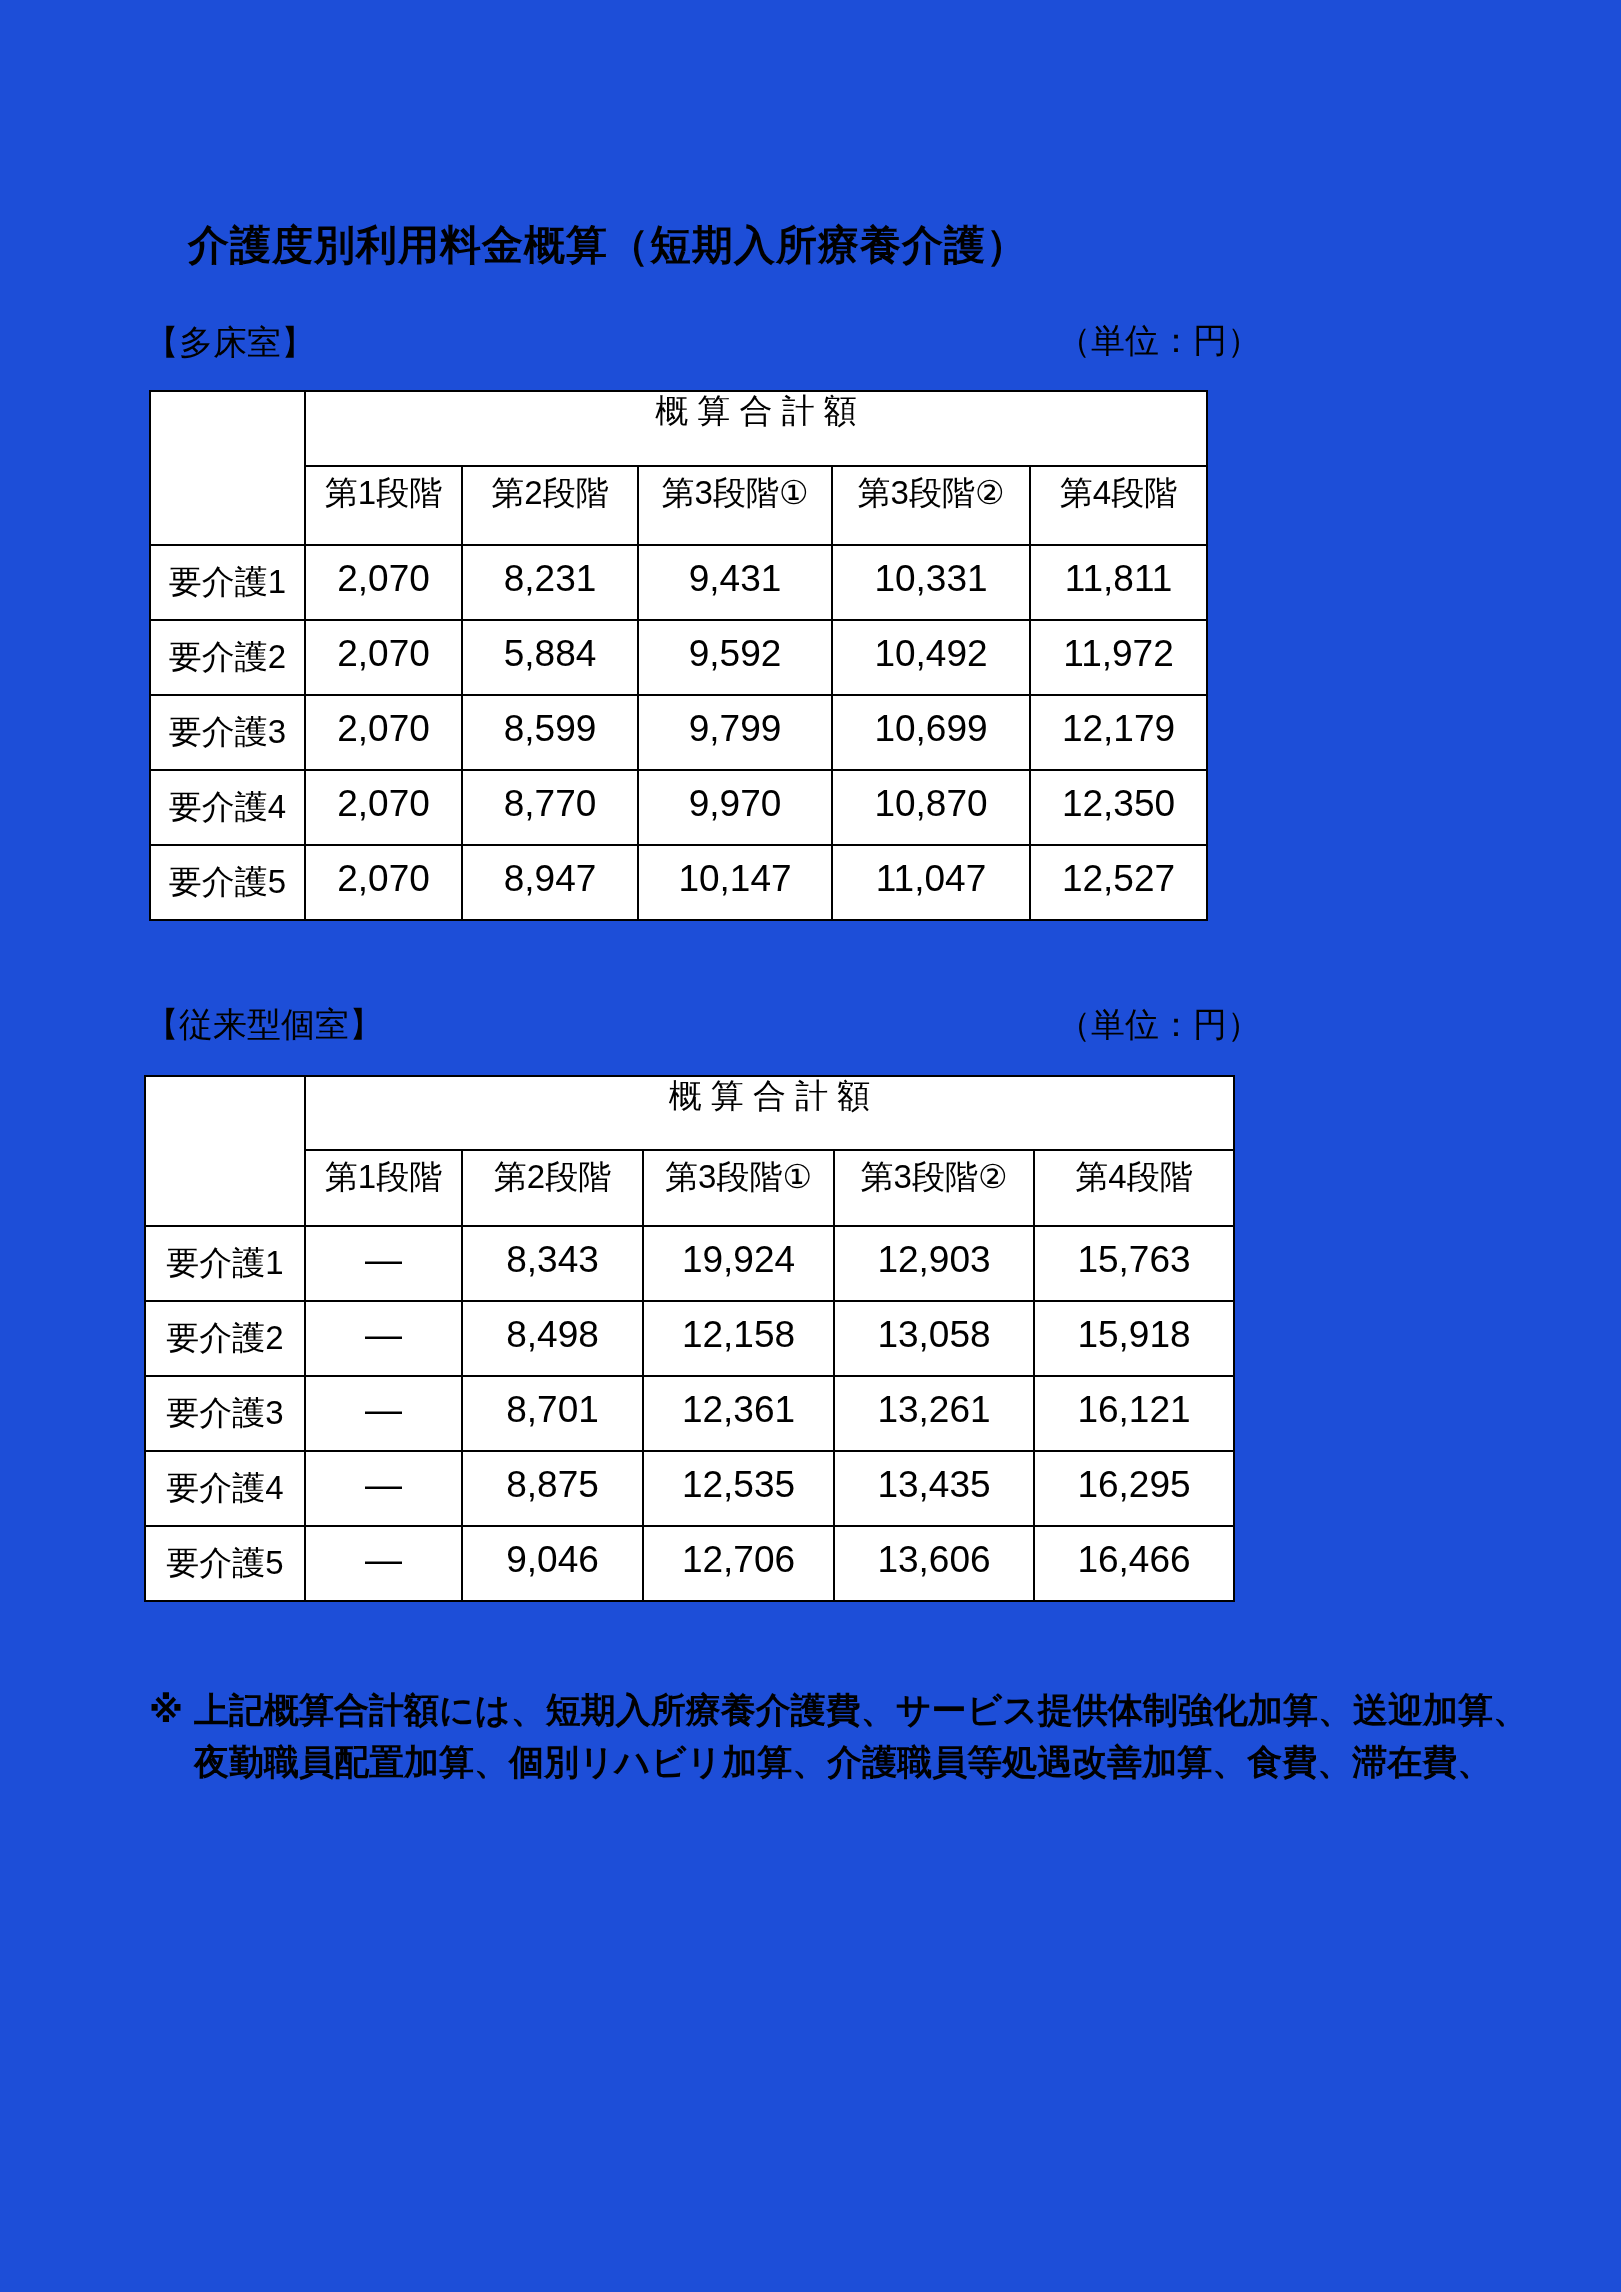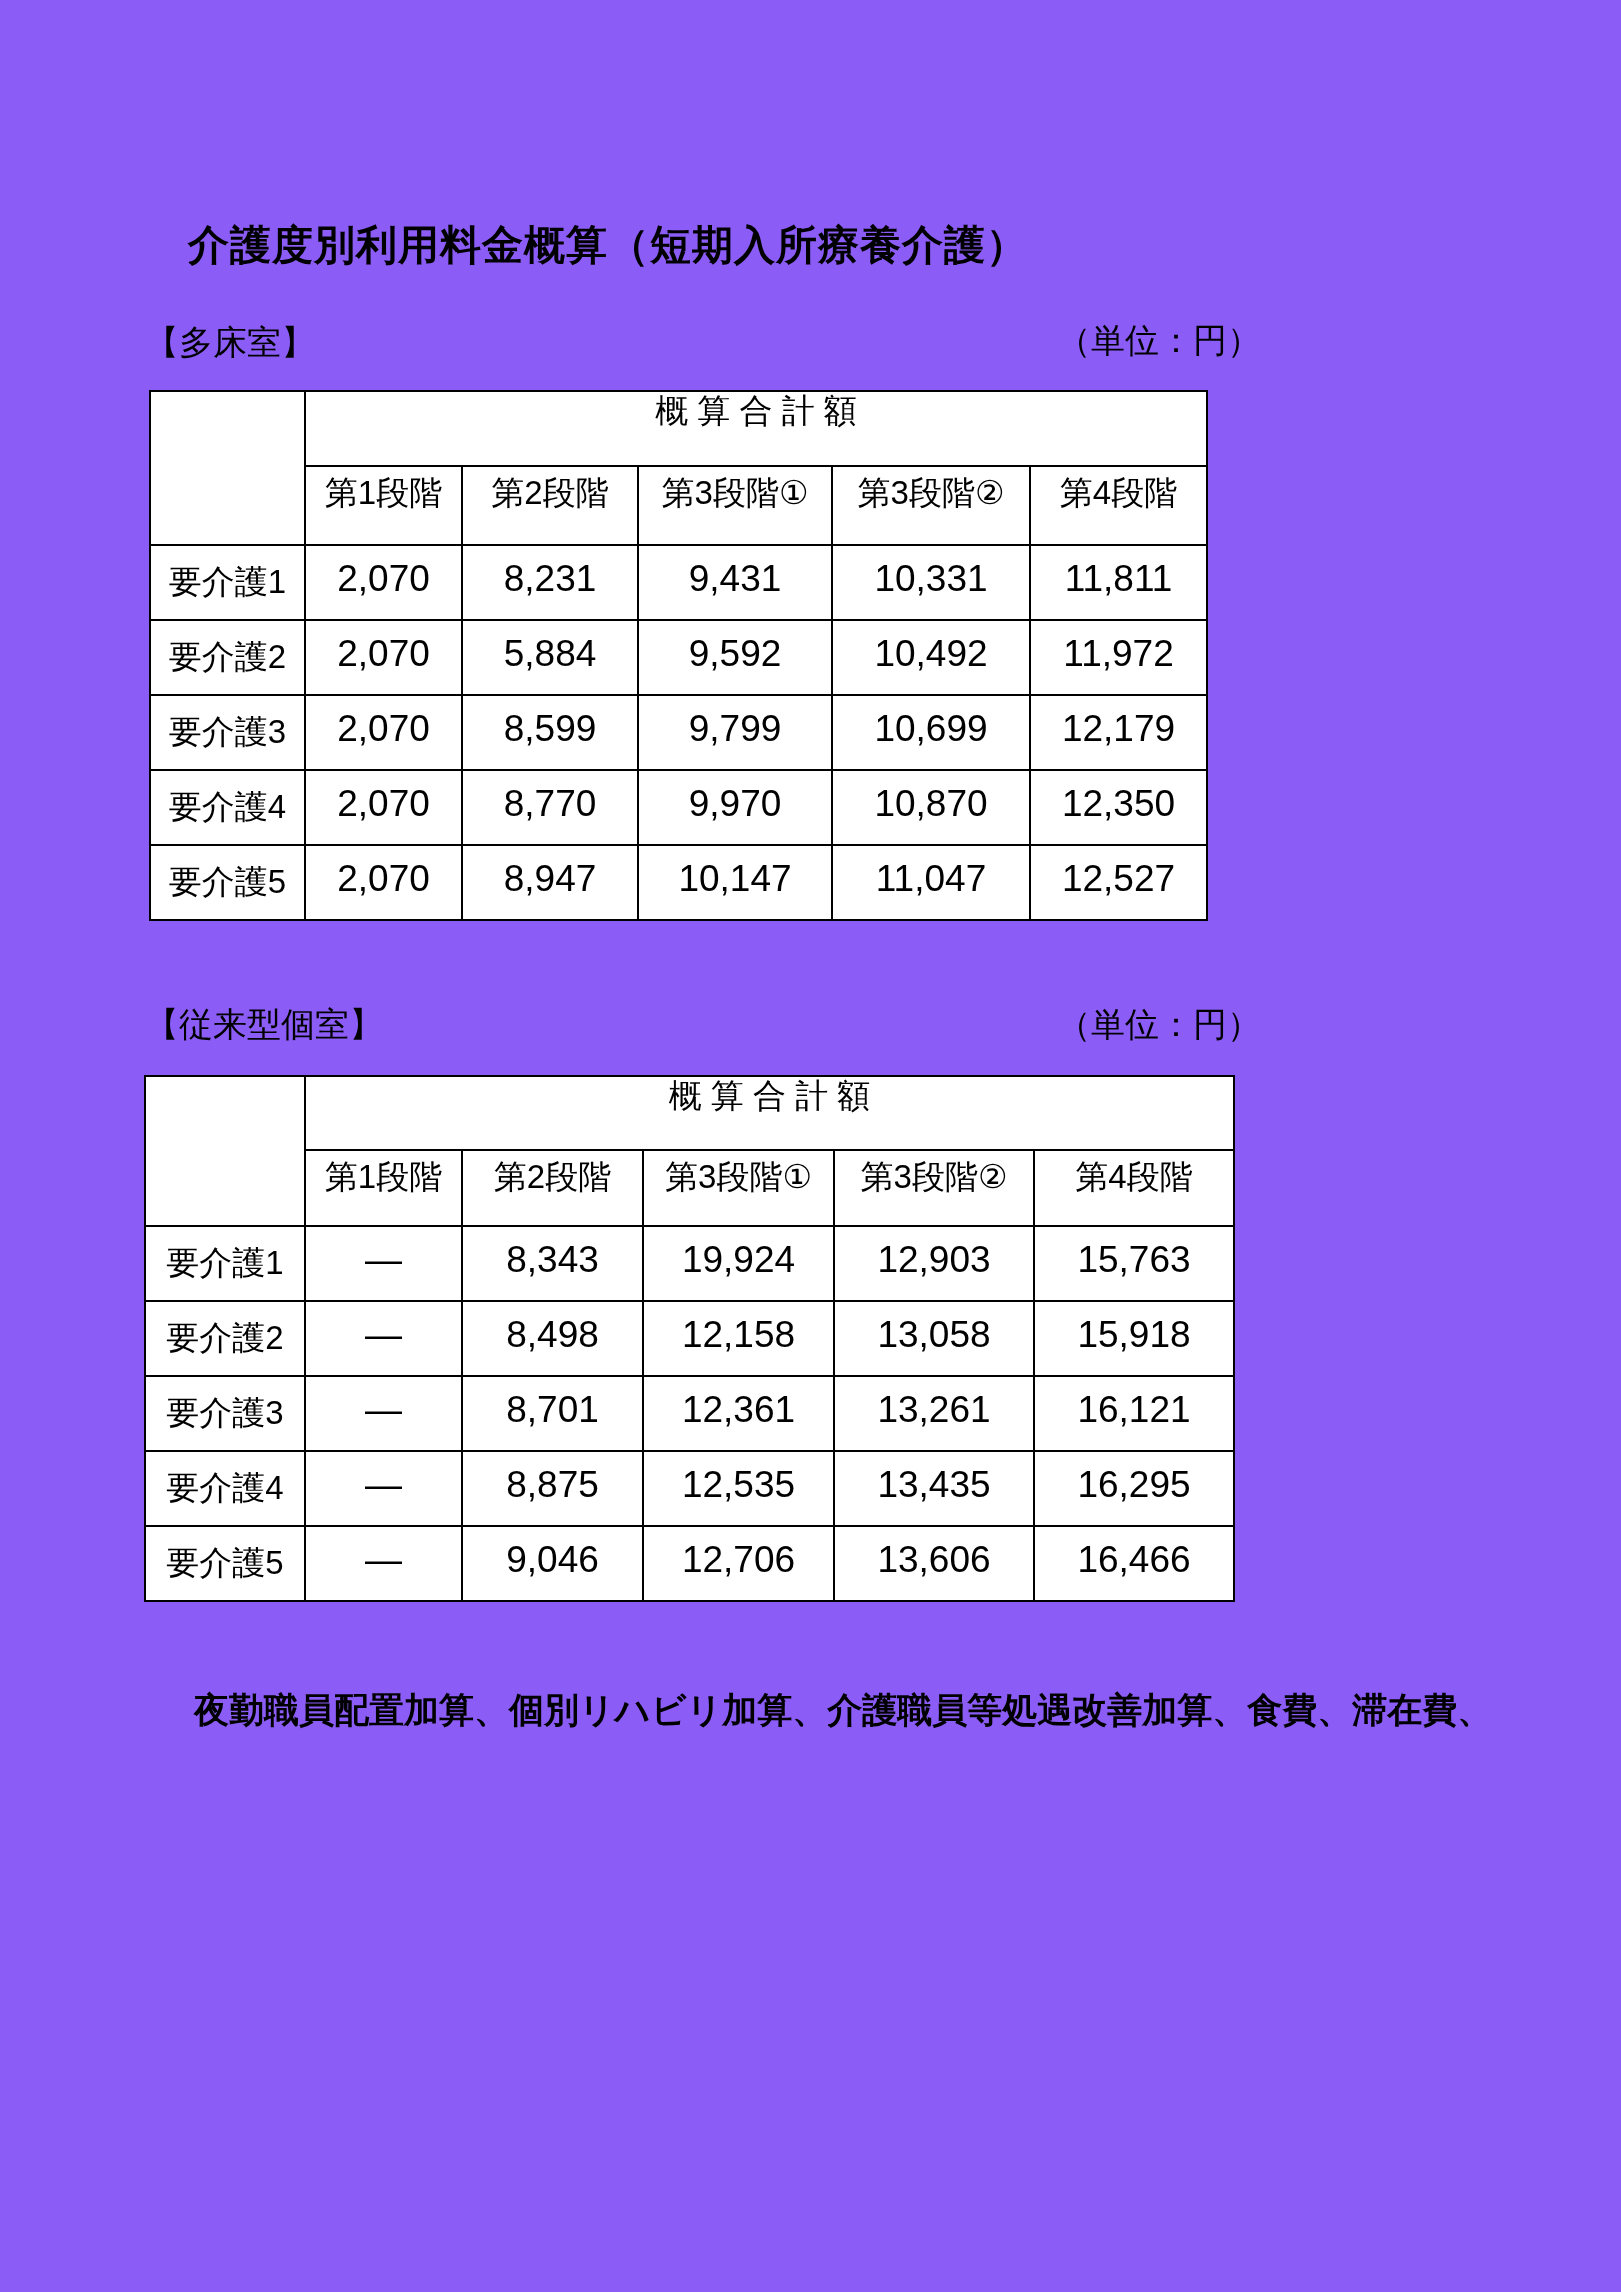--- a/index.html
+++ b/index.html
@@ -5,21 +5,21 @@
   html, body { margin: 0; padding: 0; }
   body {
     background: #ffffff;
     font-family: "Liberation Sans", "DejaVu Sans", sans-serif;
     color: #000000;
   }
   .page {
     position: relative;
     width: 1621px;
     height: 2293px;
-    background: #8b5cf6;
+    background: #1d4ed8;
     overflow: hidden;
   }
   .abs { position: absolute; white-space: nowrap; }
 
   .doc-title   { left: 188px;  top: 218px; font-size: 41px; font-weight: bold; letter-spacing: 1px; }
   .doc-asof    { left: 1014px; top: 218px; font-size: 41px; font-weight: bold; }
 
   .sec-heading { font-size: 34px; }
   .sec-unit    { font-size: 34px; text-align: center; }
   .sec1-heading { left: 145px;  top: 320px; }
@@ -207,17 +207,18 @@
       <td class="val">―</td>
       <td class="val">9,046</td>
       <td class="val">12,706</td>
       <td class="val">13,606</td>
       <td class="val">16,466</td>
     </tr>
   </tbody>
     </table>
 
   <div class="note">
+    <div class="note-line"><span class="note-marker">※</span><span>上記概算合計額には、短期入所療養介護費、サービス提供体制強化加算、送迎加算、</span></div>
     <div class="note-line note-cont">夜勤職員配置加算、個別リハビリ加算、介護職員等処遇改善加算、食費、滞在費、</div>
   </div>
 
 </div>
 
 
 </body></html>

